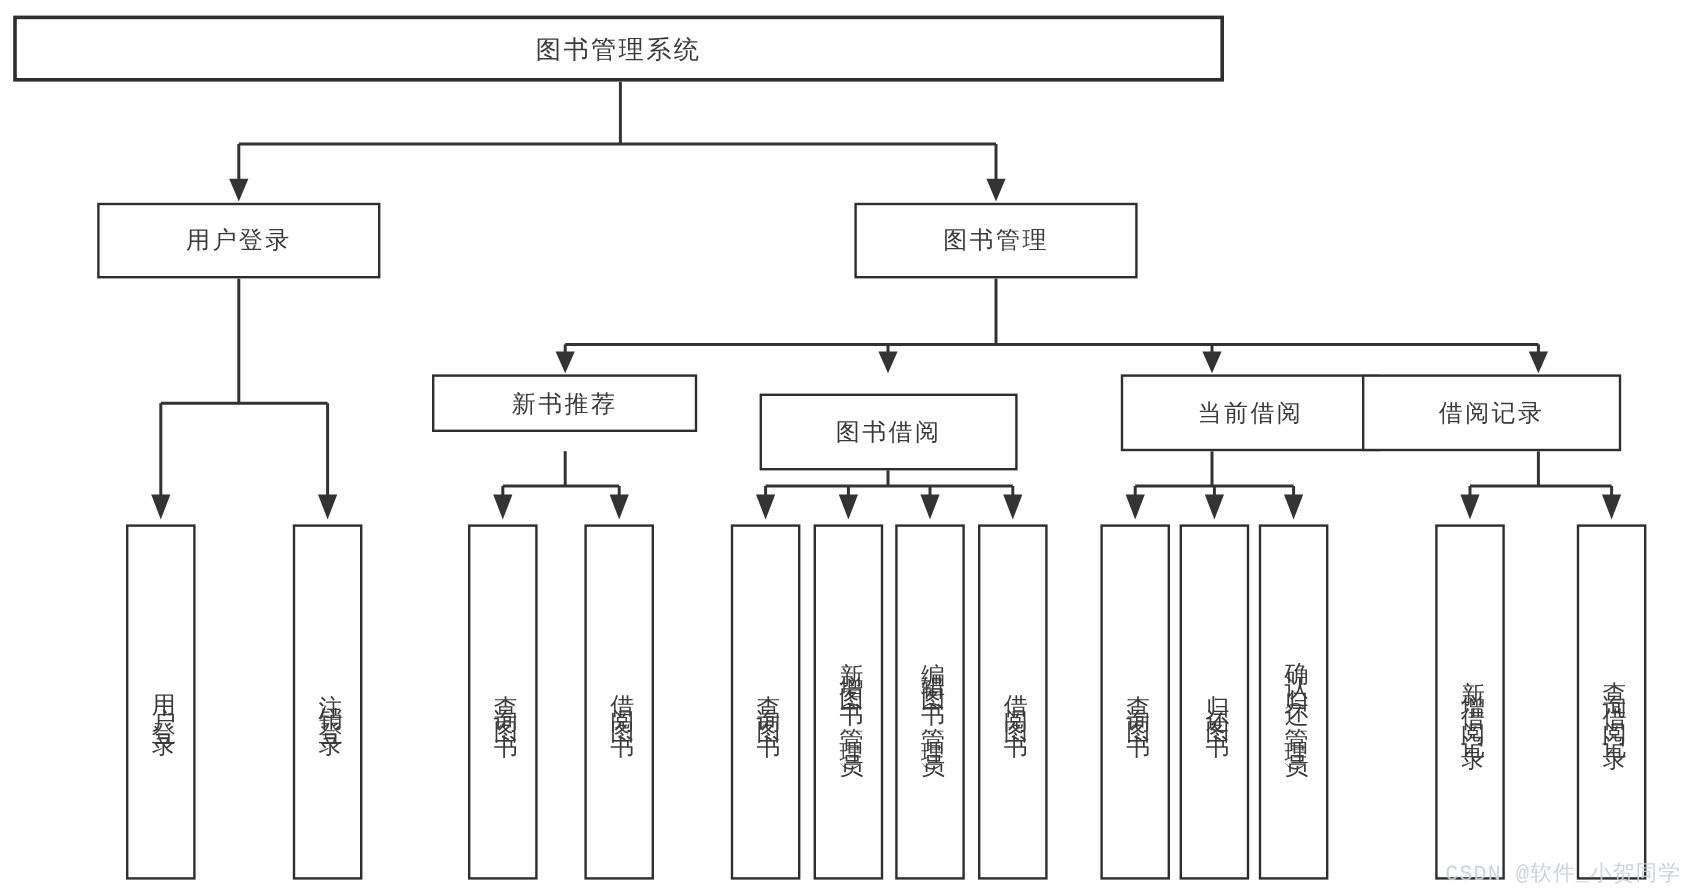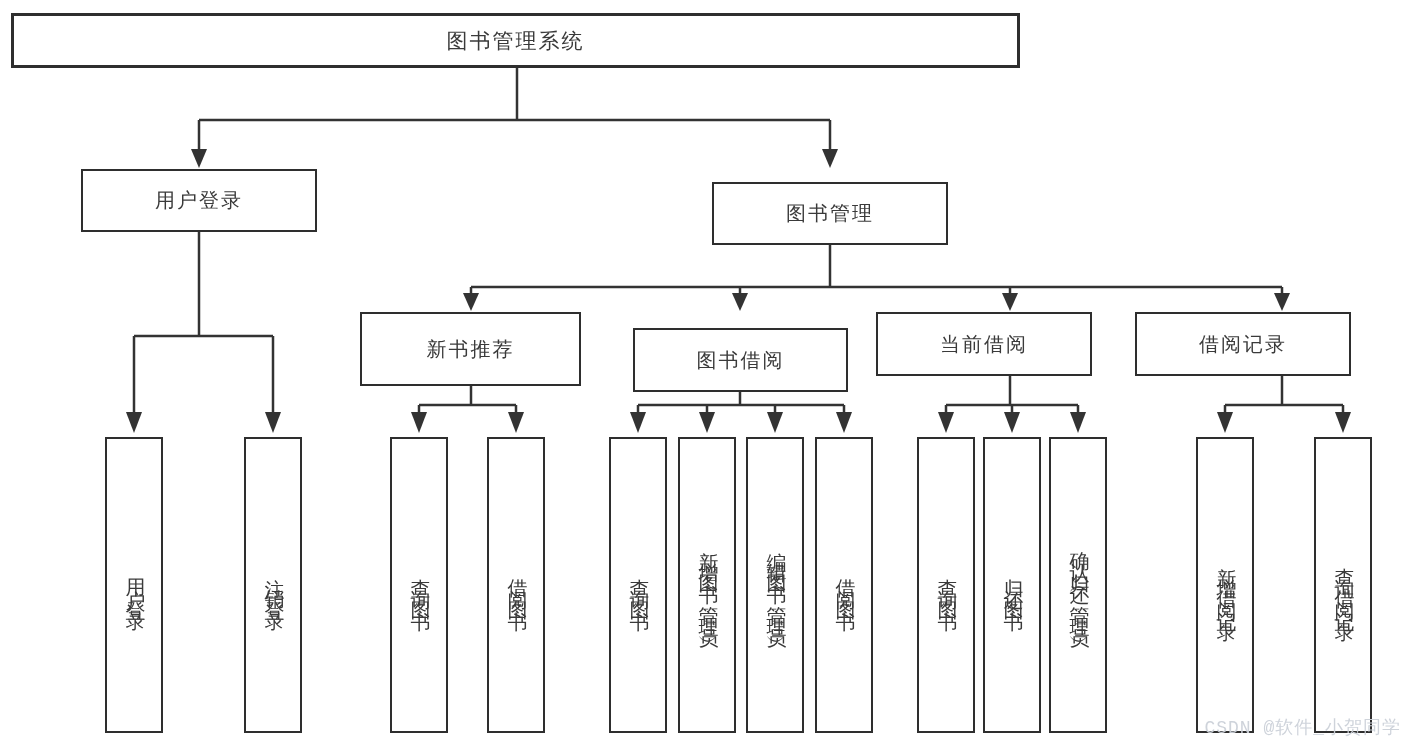--- a/index.html
+++ b/index.html
@@ -124,25 +124,25 @@
     <line x1="1225" y1="405" x2="1343" y2="405"></line>
     <line x1="1225" y1="405" x2="1225" y2="414"></line>
     <polygon points="1217,412 1233,412 1225,433"></polygon>
     <line x1="1343" y1="405" x2="1343" y2="414"></line>
     <polygon points="1335,412 1351,412 1343,433"></polygon>
   </svg>
 
   <div class="node root" style="left:11px;top:13px;width:1009px;height:55px;">图书管理系统</div>
 
   <div class="node" style="left:81px;top:169px;width:236px;height:63px;">用户登录</div>
-  <div class="node" style="left:712px;top:182px;width:236px;height:63px;">图书管理</div>
+  <div class="node" style="left:712px;top:169px;width:236px;height:63px;">图书管理</div>
 
-  <div class="node" style="left:360px;top:312px;width:221px;height:74px;">新书推荐</div>
+  <div class="node" style="left:360px;top:312px;width:221px;height:48px;">新书推荐</div>
   <div class="node" style="left:633px;top:328px;width:215px;height:64px;">图书借阅</div>
-  <div class="node" style="left:876px;top:312px;width:216px;height:64px;">当前借阅</div>
+  <div class="node" style="left:934px;top:312px;width:216px;height:64px;">当前借阅</div>
   <div class="node" style="left:1135px;top:312px;width:216px;height:64px;">借阅记录</div>
 
   <div class="leaf" style="left:105px;">用户登录</div>
   <div class="leaf" style="left:244px;">注销登录</div>
 
   <div class="leaf" style="left:390px;">查询图书</div>
   <div class="leaf" style="left:487px;">借阅图书</div>
 
   <div class="leaf" style="left:609px;">查询图书</div>
   <div class="leaf" style="left:678px;">新增图书（管理员）</div>

